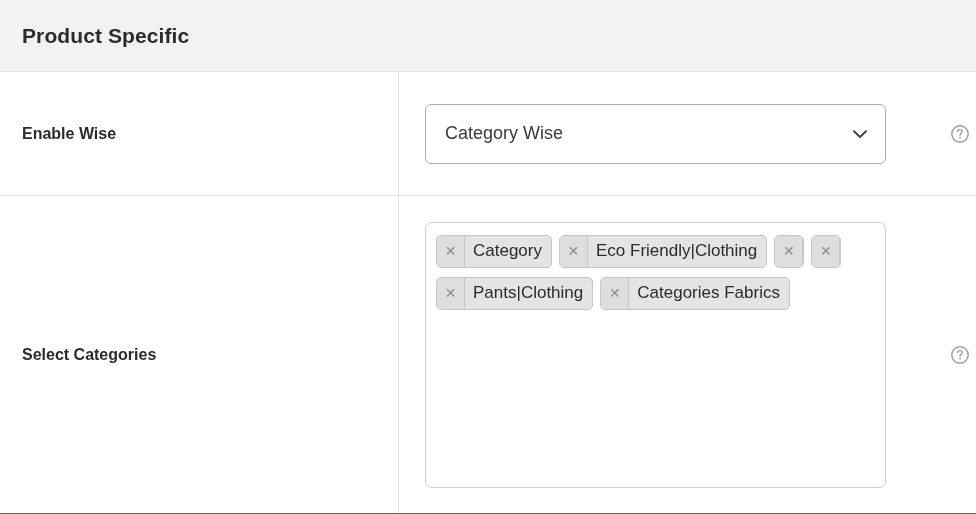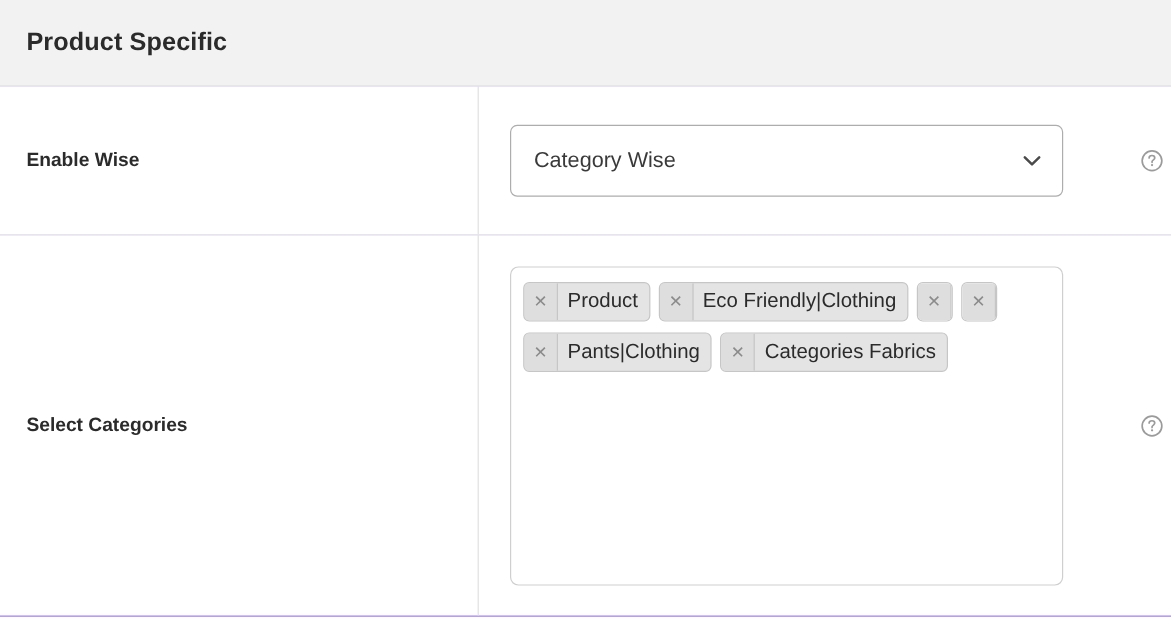--- a/index.html
+++ b/index.html
@@ -11,21 +11,21 @@
     width: 976px;
     height: 514px;
     font-family: "Liberation Sans", sans-serif;
     color: #2b2b2b;
     overflow: hidden;
   }
   .panel {
     width: 976px;
     height: 514px;
     position: relative;
-    background: #8b5cf6;
+    background: #c2410c;
     box-sizing: border-box;
   }
 
   
   .section-header {
     height: 72px;
     background: #f2f2f2;
     border-bottom: 1px solid #e3e3e3;
     display: flex;
     align-items: center;
@@ -205,21 +205,21 @@
 
   <div class="field-row row-select-categories">
     <div class="field-label-cell">
       <span class="field-label">Select Categories</span>
     </div>
     <div class="field-control-cell">
       <div class="multiselect-box">
 
         <span class="tag">
           <span class="tag-remove">✕</span>
-          <span class="tag-label">Product</span>
+          <span class="tag-label">Category</span>
         </span>
 
         <span class="tag">
           <span class="tag-remove">✕</span>
           <span class="tag-label">Eco Friendly|Clothing</span>
         </span>
 
         <span class="tag">
           <span class="tag-remove">✕</span>
         </span>

